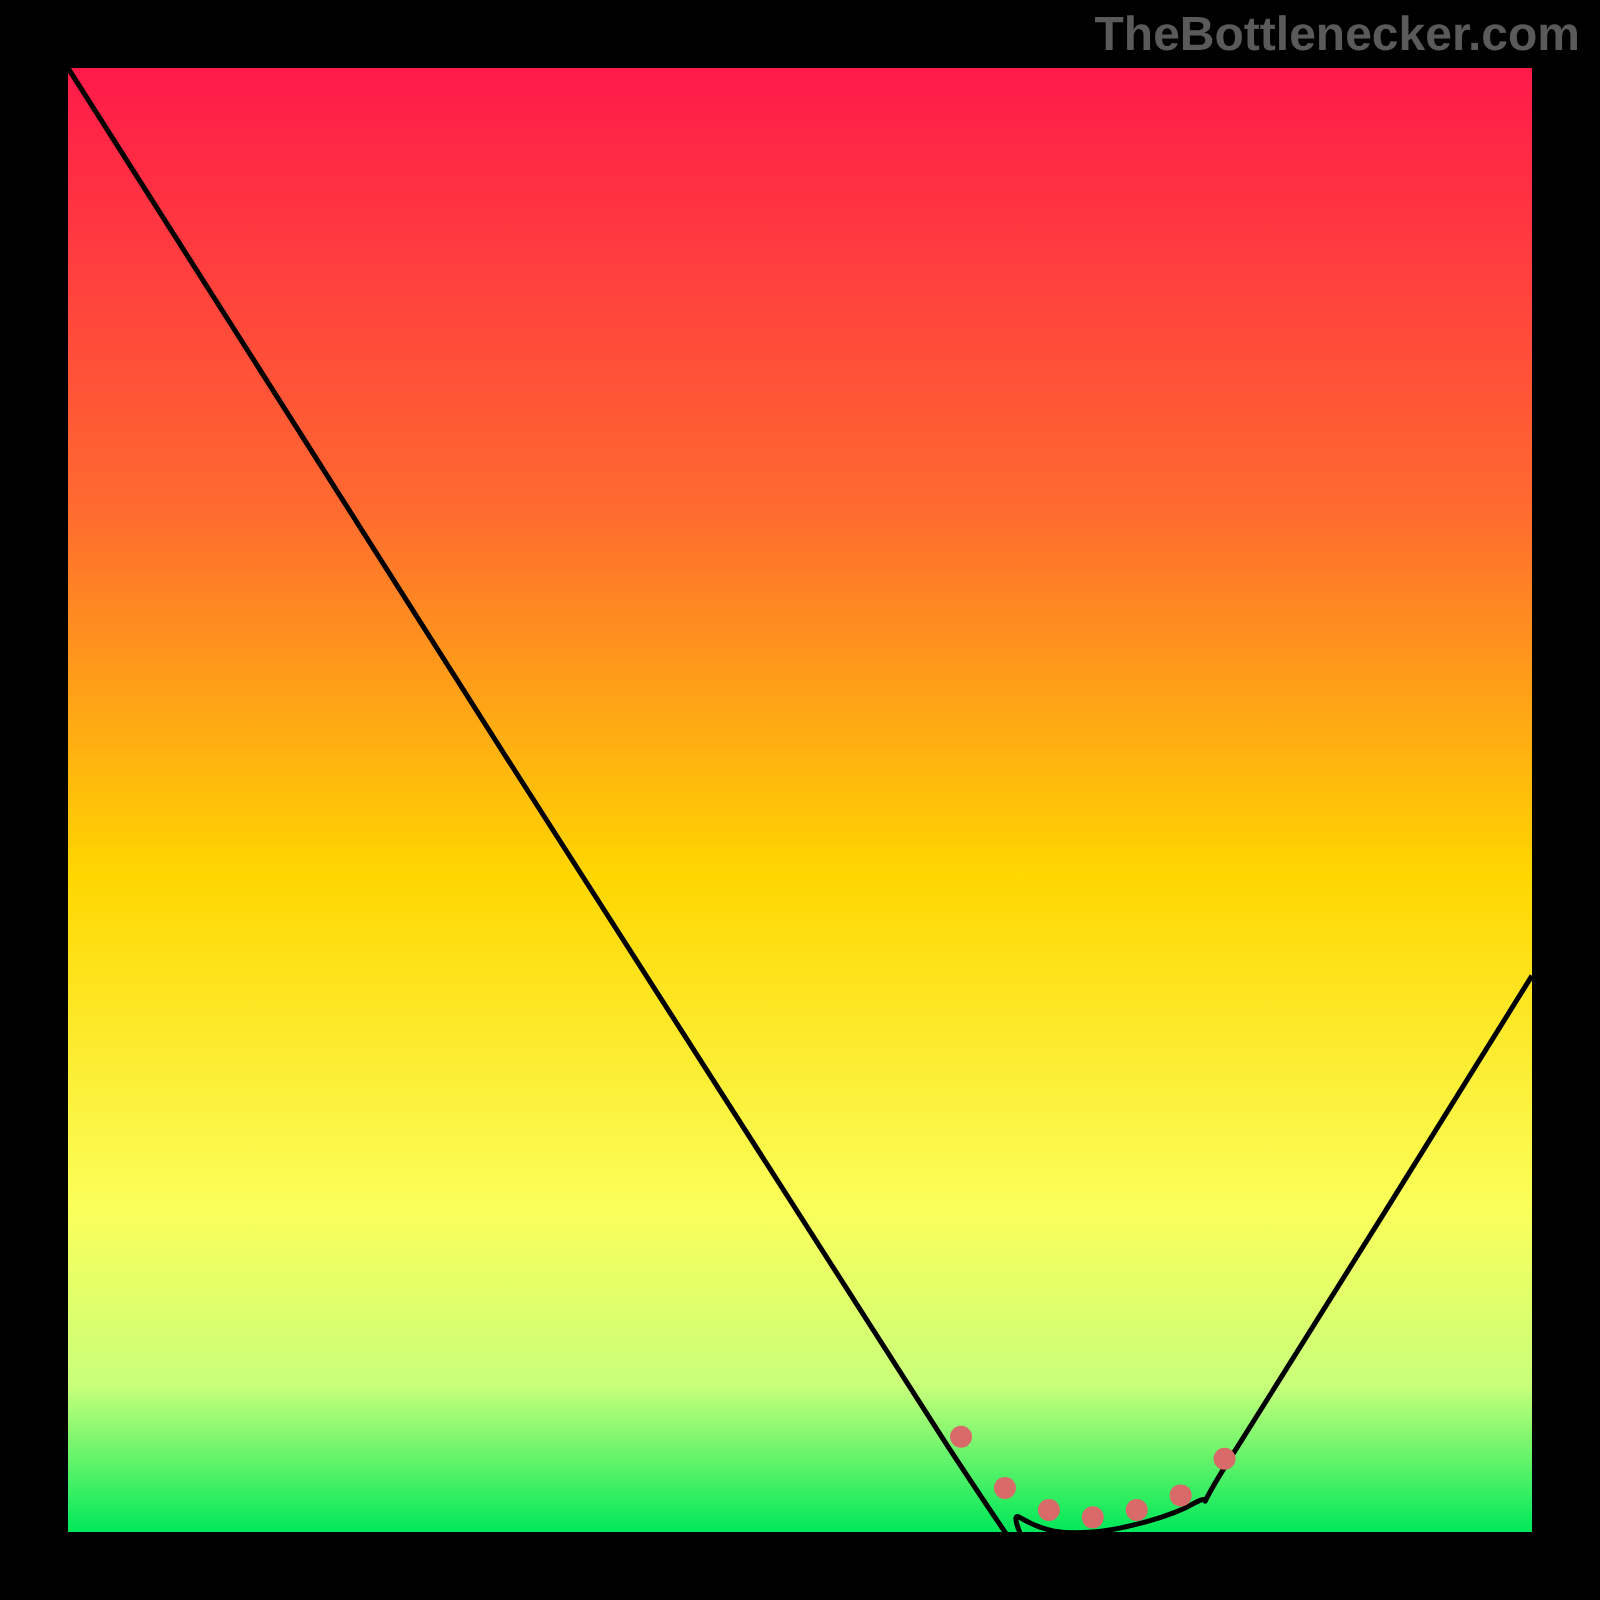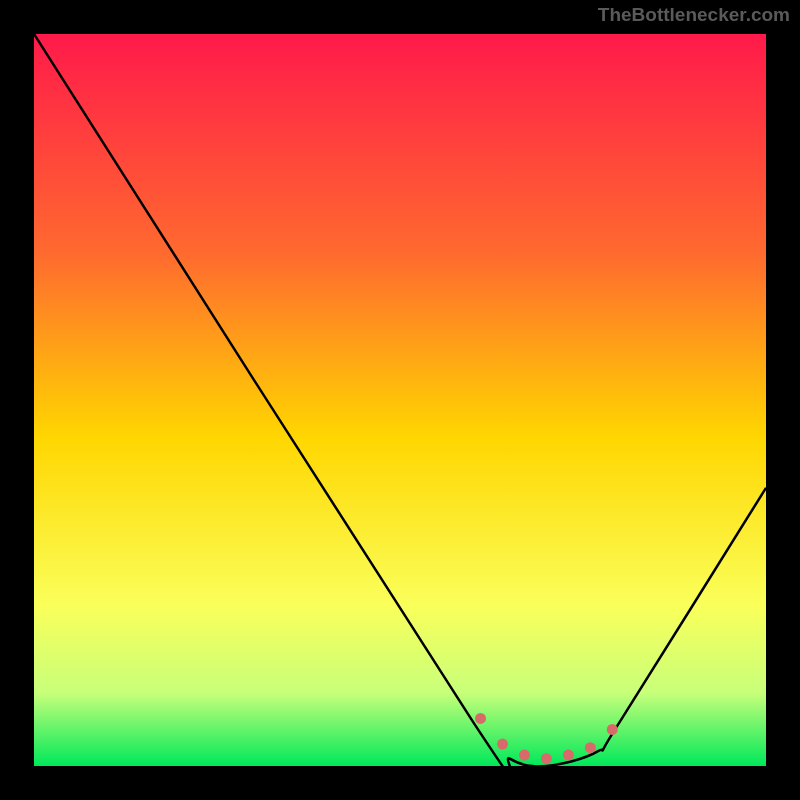--- a/index.html
+++ b/index.html
@@ -9,21 +9,21 @@
     background: #000;
     position: relative;
     font-family: Arial, sans-serif;
     overflow: hidden;
   }
   .watermark {
     position: absolute;
     top: 4px;
     right: 10px;
     color: #5a5a5a;
-    font-size: 19px;
+    font-size: 24px;
     font-weight: bold;
     z-index: 10;
   }
   .plot-area {
     position: absolute;
     left: 34px;
     top: 34px;
     width: 732px;
     height: 732px;
     overflow: hidden;

